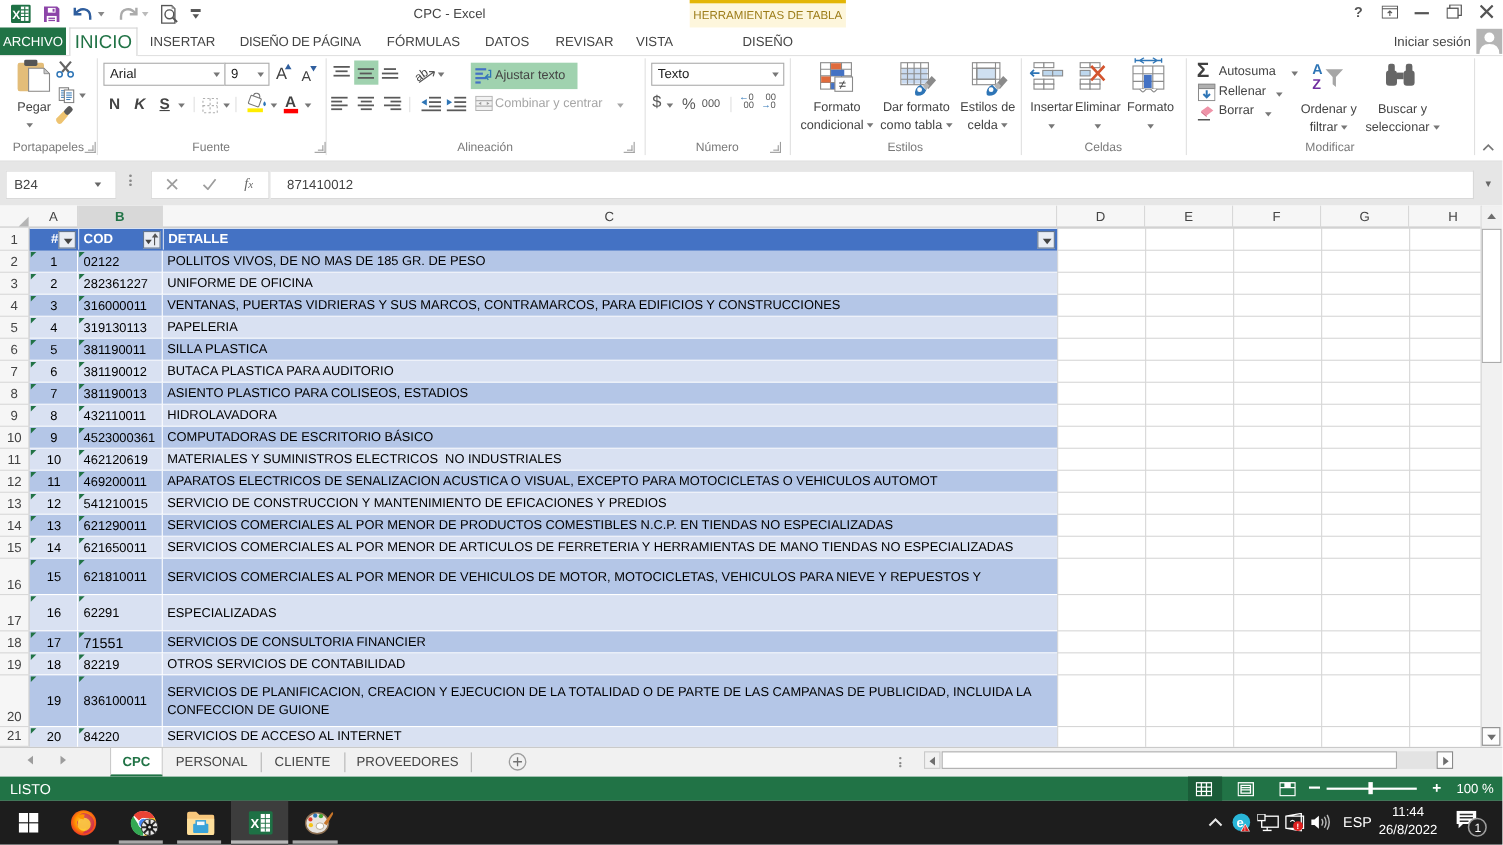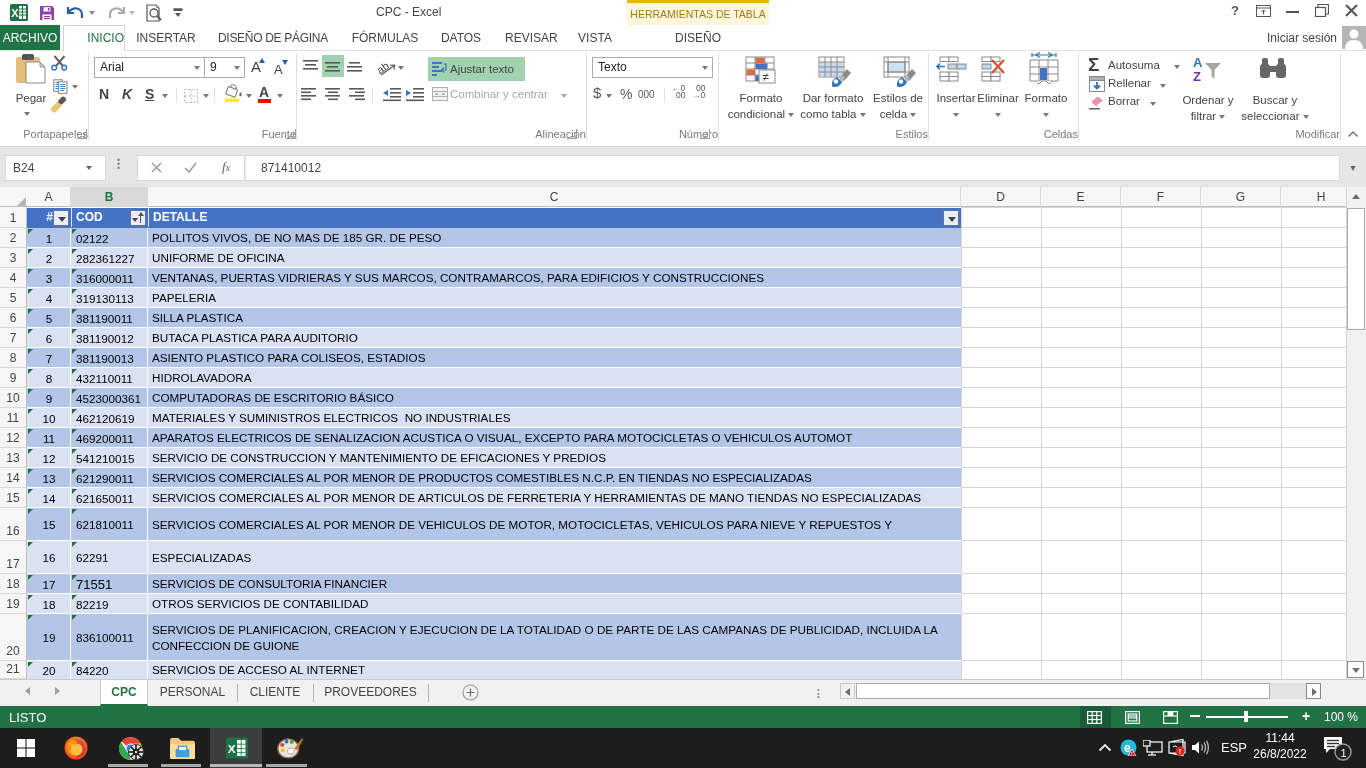--- a/index.html
+++ b/index.html
@@ -10,28 +10,28 @@
 
 #titlebar { left:0; top:0; width:1366px; height:25px; background:#fff; }
 #title-text { left:376px; top:5px; font-size:12px; color:#444; }
 #cream { left:627px; top:0px; width:142px; height:51px; background:#fdf6dc; }
 #cream-top { left:627px; top:0px; width:142px; height:3px; background:#e3b505; }
 #htabla { left:627px; top:8px; width:142px; text-align:center; font-size:10.5px; color:#9c7c18; }
 
 
 #tabrow { left:0; top:25px; width:1366px; height:26px; background:#fff; }
 #archivo { left:0; top:25px; width:60px; height:26px; background:#217346; color:#fff; font-size:12px; text-align:center; line-height:26px; }
-#inicio { left:63px; top:25px; width:62px; height:26px; background:#fff; border:1px solid #d4d4d4; border-bottom:none; color:#217346; font-size:12px; text-align:right; line-height:25px; }
+#inicio { left:63px; top:25px; width:62px; height:26px; background:#fff; border:1px solid #d4d4d4; border-bottom:none; color:#217346; font-size:17px; text-align:center; line-height:25px; }
 .rtab { white-space:nowrap; top:25px; height:26px; color:#444; font-size:12px; line-height:26px; text-align:center; }
 #signin { left:1267px; top:31px; font-size:12px; color:#444; }
 
 
 #ribbon { left:0; top:51px; width:1366px; height:96px; background:#fff; border-bottom:1px solid #d4d4d4; }
 .gsep { position:absolute; top:53px; width:1px; height:88px; background:#e0e0e0; }
-.glabel { position:absolute; top:128px; font-size:11px; color:#7a7a7a; text-align:right; }
+.glabel { position:absolute; top:128px; font-size:11px; color:#7a7a7a; text-align:center; }
 .glauncher { position:absolute; top:129px; width:10px; height:10px; border-right:1px solid #9d9d9d; border-bottom:1px solid #9d9d9d; }
 .glauncher:after { content:""; position:absolute; right:1px; bottom:1px; width:4px; height:4px; border-right:1px solid #9d9d9d; border-bottom:1px solid #9d9d9d; }
 .rbtxt { position:absolute; font-size:11.5px; white-space:nowrap; color:#444; }
 .caret { display:inline-block; width:0; height:0; border-left:3px solid transparent; border-right:3px solid transparent; border-top:4px solid #777; vertical-align:middle; }
 .combo { position:absolute; background:#fff; border:1px solid #ababab; font-size:12px; color:#222; }
 .combo .cv { position:absolute; right:4px; top:50%; margin-top:-2px; }
 
 
 #fbar { left:0; top:147px; width:1366px; height:40px; background:#e6e6e6; }
 #namebox { left:5px; top:155px; width:101px; height:26px; background:#fff; border:1px solid #d9d9d9; font-size:12px; color:#444; line-height:24px; padding-left:7px; }

